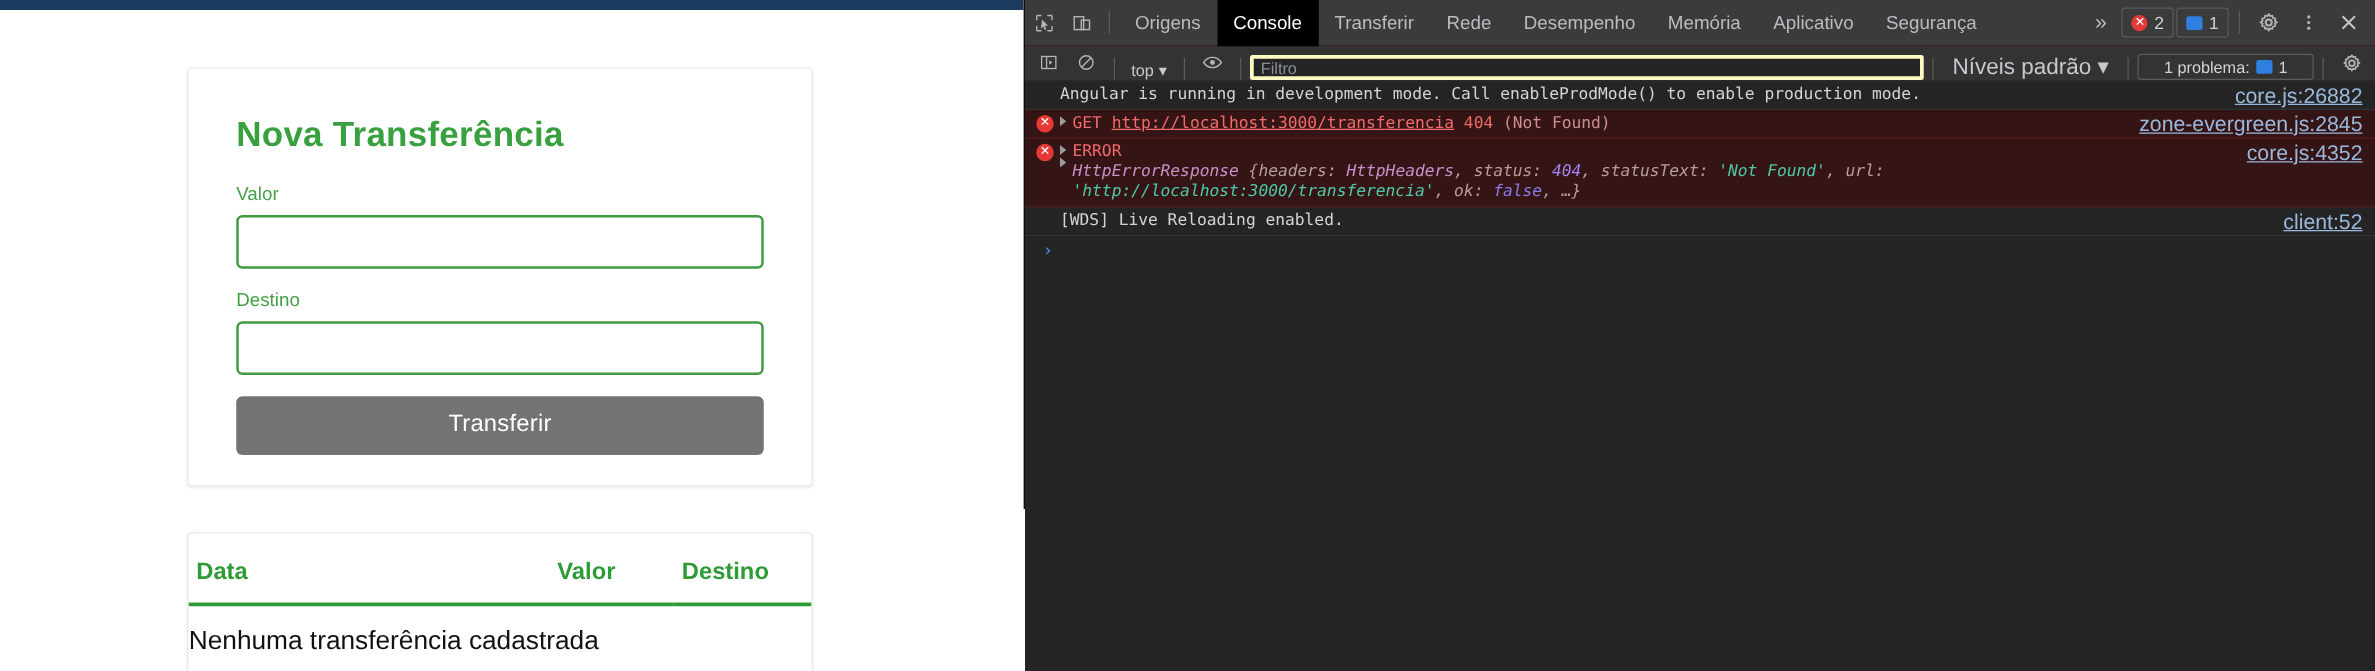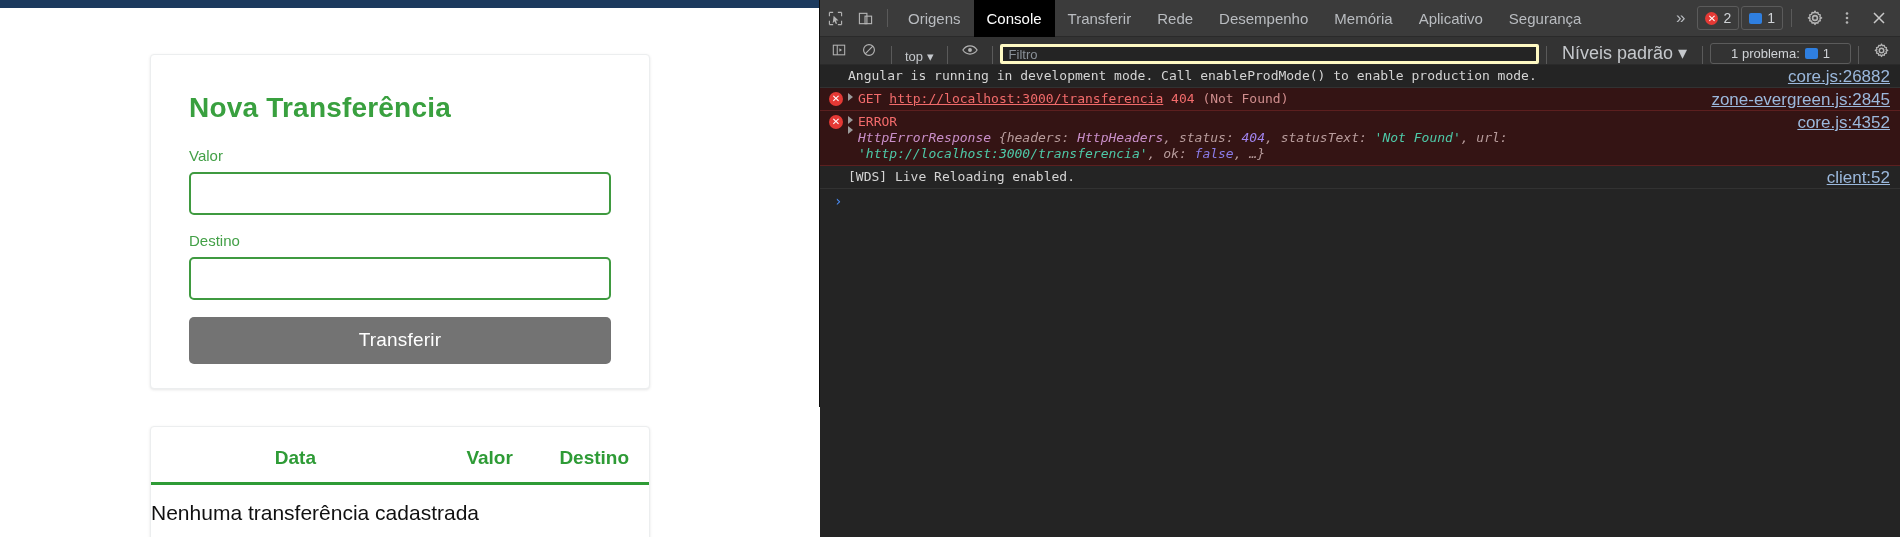--- a/index.html
+++ b/index.html
@@ -92,21 +92,21 @@
   }
   #transfer-table {
     width: 100%;
     border-collapse: collapse;
     table-layout: fixed;
   }
   #transfer-table th {
     color: #2e9b36;
     font-size: 19px;
     font-weight: bold;
-    text-align: center;
+    text-align: left;
     padding: 20px 6px 13px 6px;
     border-bottom: 3px solid #2e9b36;
   }
   #transfer-table th.col-data  { width: 58%; }
   #transfer-table th.col-valor { width: 20%; }
   #transfer-table th.col-dest  { width: 22%; }
   #empty-row td {
     padding: 16px 0 10px 0;
     font-size: 21px;
     color: #111;

